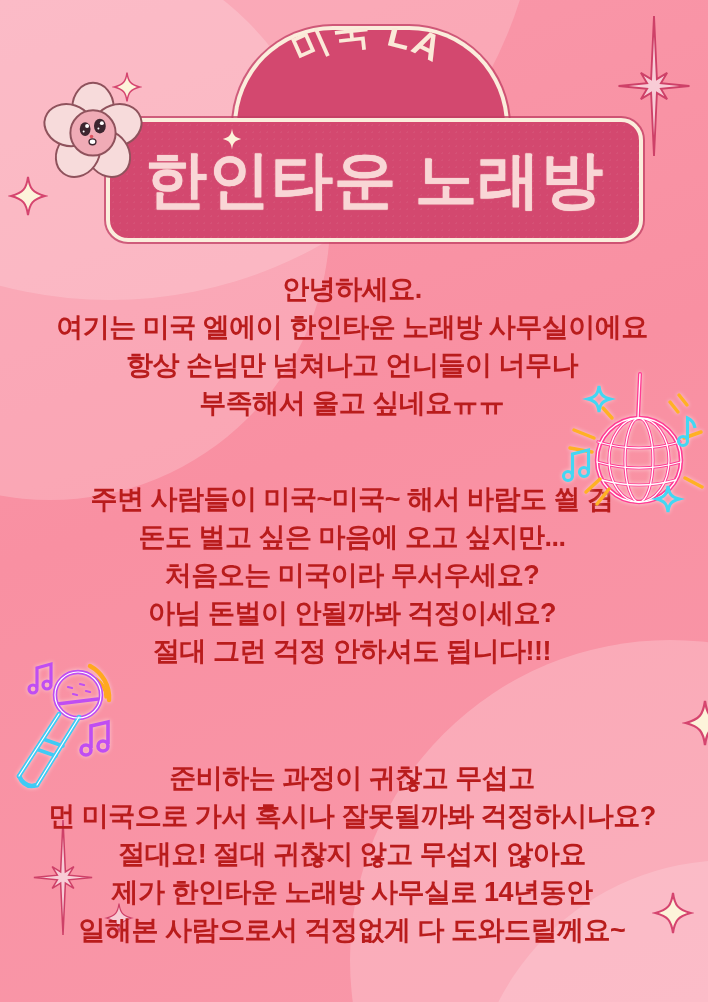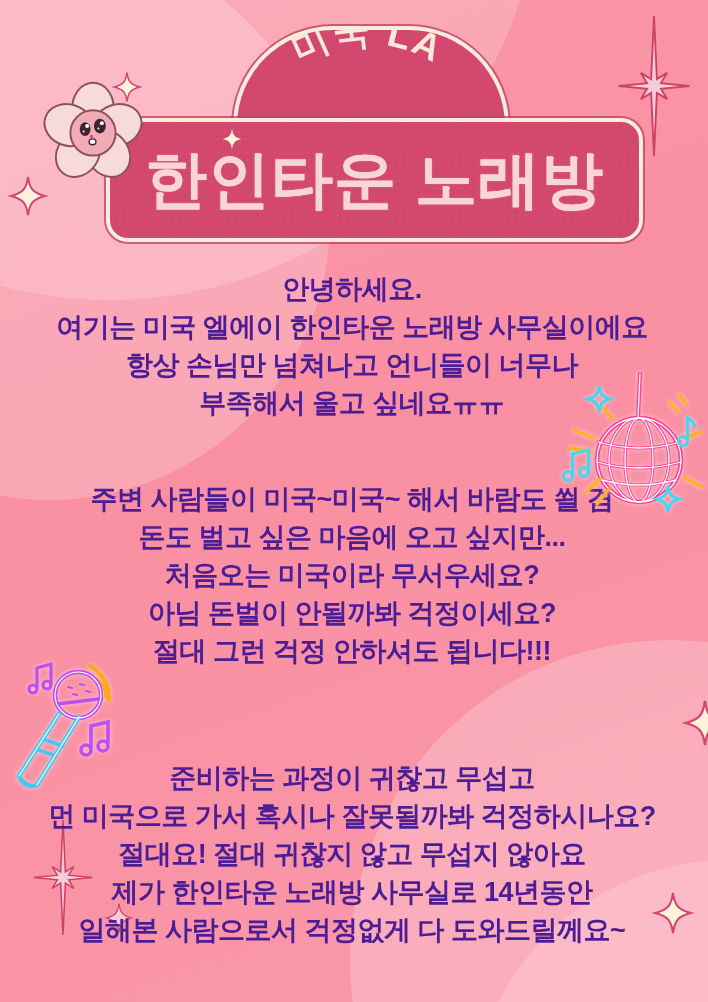--- a/index.html
+++ b/index.html
@@ -34,21 +34,21 @@
   .badge-svg text{
     font-family:"Liberation Sans","DejaVu Sans",sans-serif;
     font-weight:bold;font-size:37px;fill:#fbe9d8;letter-spacing:2px;
   }
   .main-title{
     color:#f9d6d6;font-size:62px;font-weight:800;letter-spacing:1px;
     text-shadow:0 0 1px #fdf0df;white-space:nowrap;
   }
   .para{
     position:absolute;left:0;width:704px;text-align:center;
-    color:#4c1d95;font-weight:bold;font-size:27px;line-height:38px;
+    color:#b91c1c;font-weight:bold;font-size:27px;line-height:38px;
     white-space:pre-line;letter-spacing:-0.5px;z-index:4;
   }
   .p1{top:270px;}
   .p2{top:480px;}
   .p3{top:759px;}
   .deco{position:absolute;pointer-events:none;}
   .z1{z-index:1;}.z5{z-index:5;}
   .neon{filter:drop-shadow(0 0 2px rgba(255,255,255,0.55));}
 </style>
 </head>

